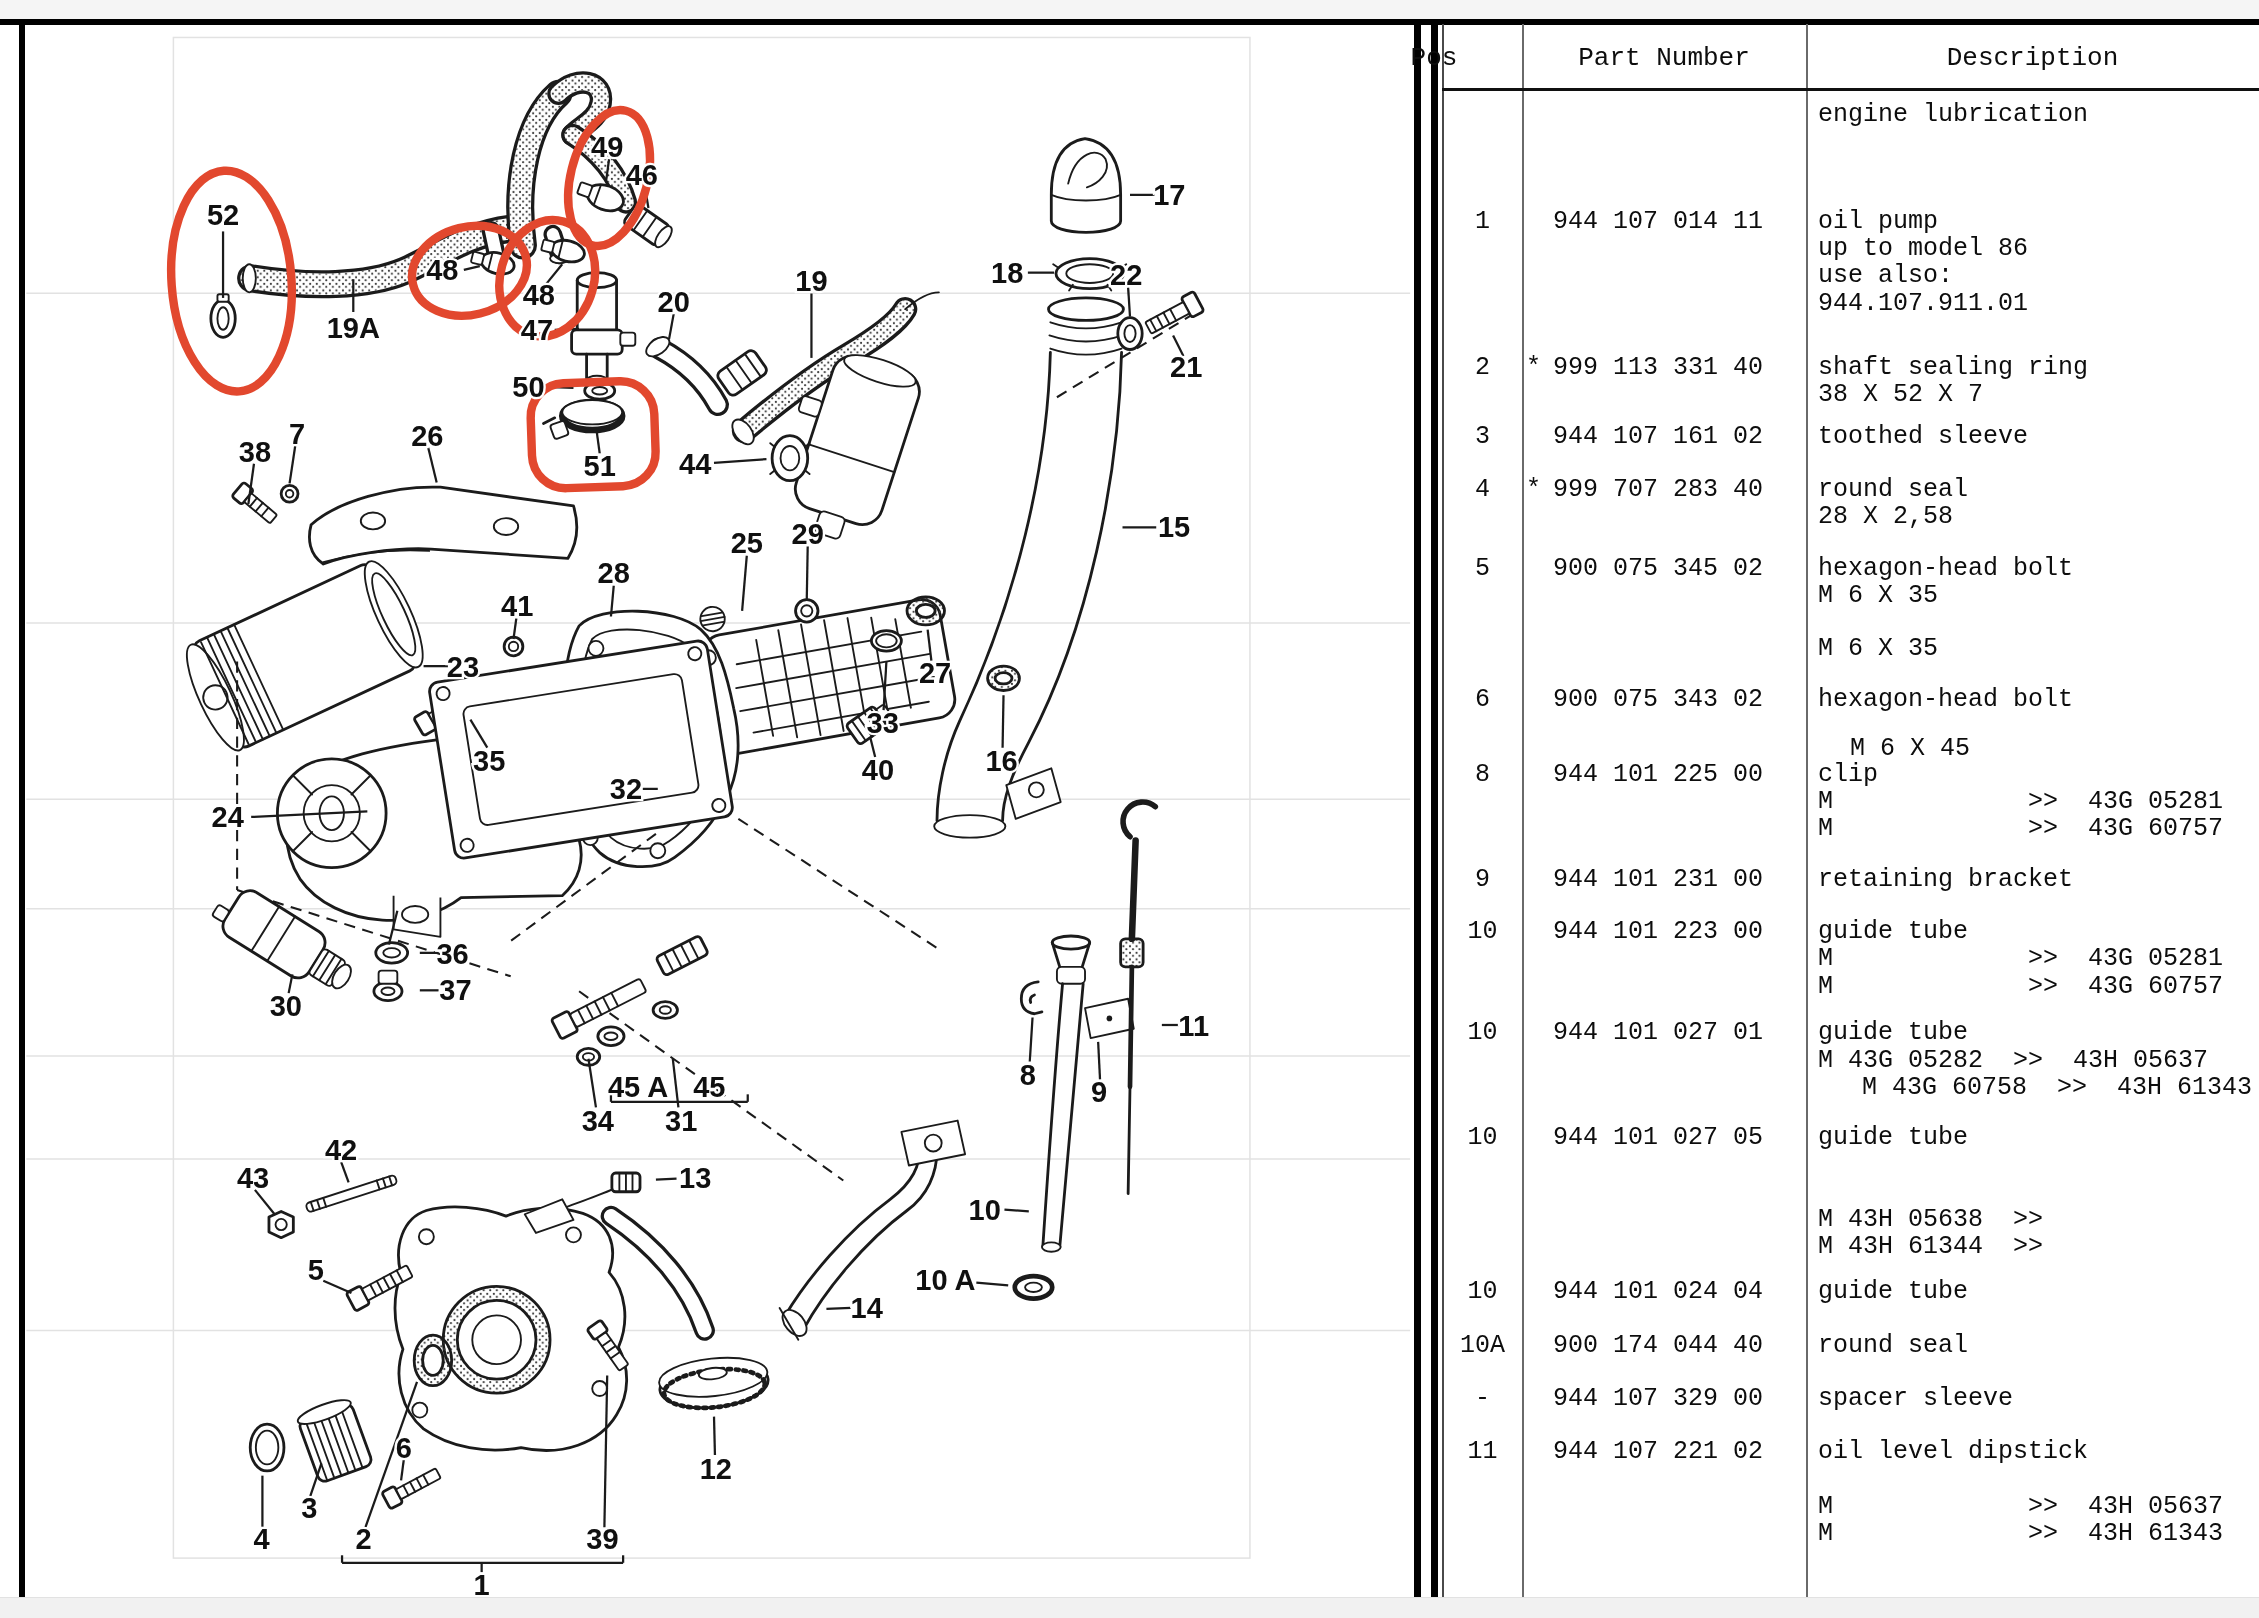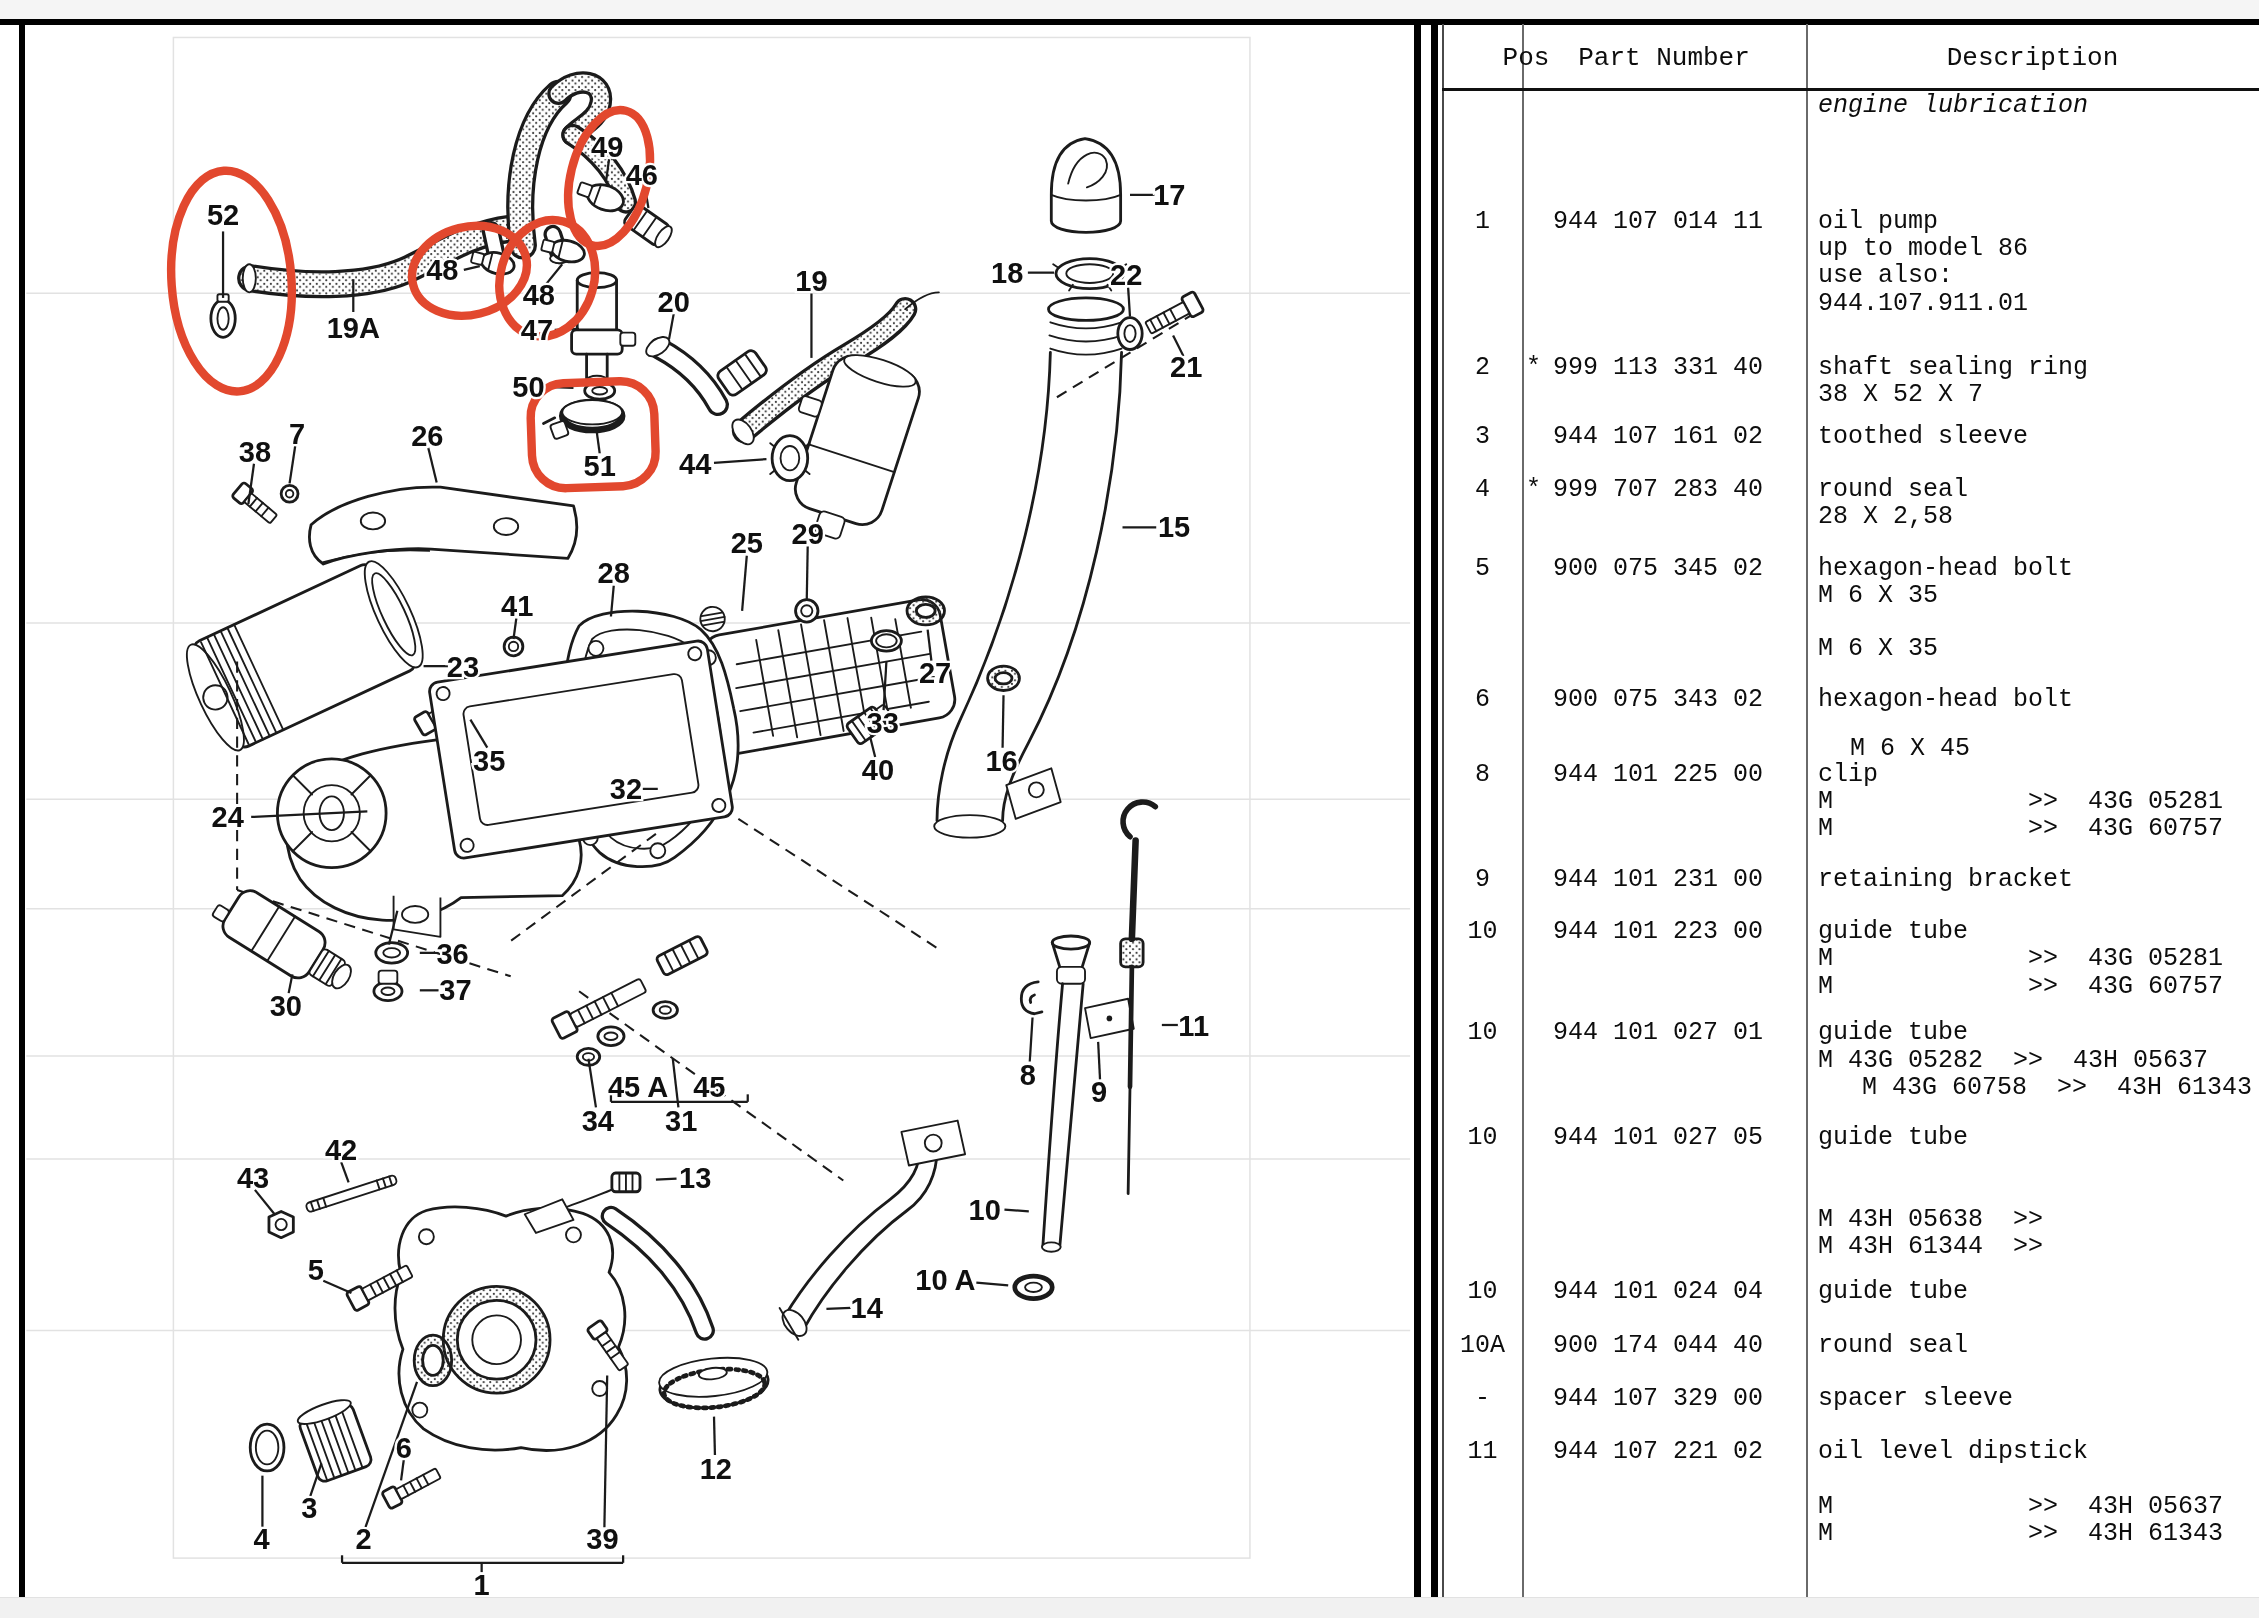--- a/index.html
+++ b/index.html
@@ -570,26 +570,26 @@
         <text x="514" y="1692" class="callout" dominant-baseline="central">1</text>
       </g>
   </svg>
 
   <div>
     <div class="abs tborder" style="left:1442px"></div>
     <div class="abs tborder" style="left:1522px;background:#6a6a6a"></div>
     <div class="abs tborder" style="left:1806px;background:#6a6a6a"></div>
     <div class="abs" id="hunderline"></div>
 
-    <div class="abs mono hcell" style="left:1478px;top:44px;width:96px">Pos</div>
+    <div class="abs mono hcell" style="left:1386px;top:44px;width:96px">Pos</div>
     <div class="abs mono hcell" style="left:1522px;top:44px;width:284px">Part Number</div>
     <div class="abs mono hcell" style="left:1806px;top:44px;width:453px">Description</div>
 
     <div id="tbody">
-        <div class="abs mono cell " style="left: 1818px; top: 92px; font-style: italic;">engine lubrication</div>
+        <div class="abs mono cell " style="left: 1818px; top: 101px;">engine lubrication</div>
         <div class="abs mono cell poscell" style="left: 1442px; top: 208px; width: 81px;">1</div>
         <div class="abs mono cell " style="left: 1553px; top: 208px;">944 107 014 11</div>
         <div class="abs mono cell " style="left: 1818px; top: 208px;">oil pump</div>
         <div class="abs mono cell " style="left: 1818px; top: 235px;">up to model 86</div>
         <div class="abs mono cell " style="left: 1818px; top: 262px;">use also:</div>
         <div class="abs mono cell " style="left: 1818px; top: 290px;">944.107.911.01</div>
         <div class="abs mono cell poscell" style="left: 1442px; top: 354px; width: 81px;">2</div>
         <div class="abs mono cell " style="left: 1526px; top: 354px;">*</div>
         <div class="abs mono cell " style="left: 1553px; top: 354px;">999 113 331 40</div>
         <div class="abs mono cell " style="left: 1818px; top: 354px;">shaft sealing ring</div>

